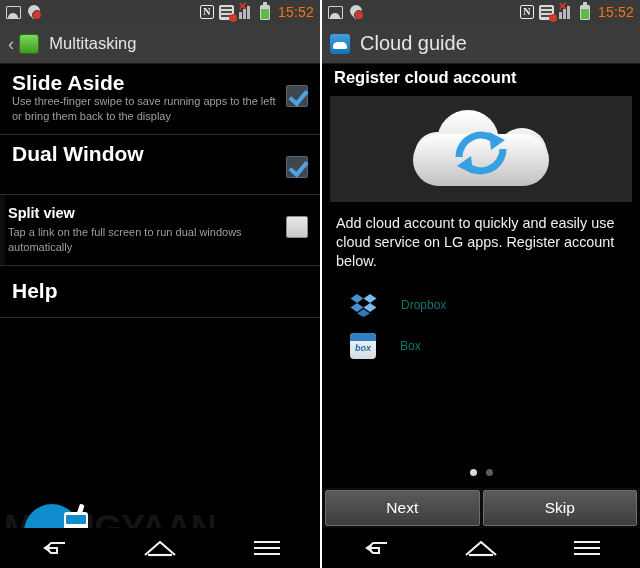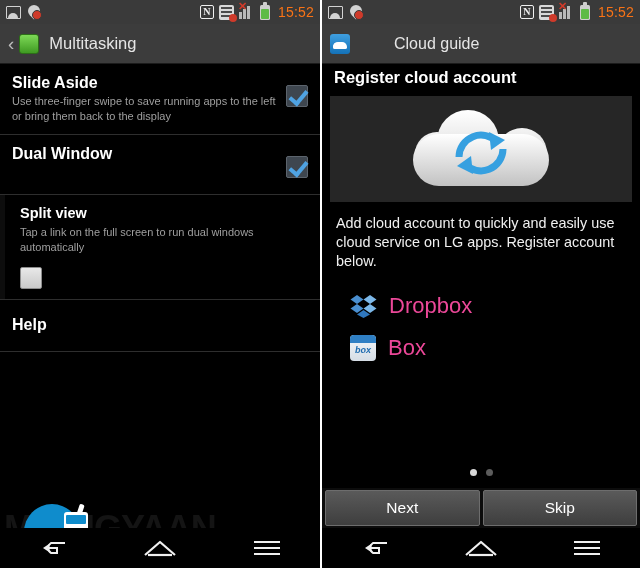--- a/index.html
+++ b/index.html
@@ -52,30 +52,30 @@
   
   .actionbar { height:40px; background:#3c3c3c; display:flex; align-items:center; padding:0 8px;
     border-bottom:1px solid #1b1b1b; }
   .back-chev { color:#bdbdbd; font-size:19px; line-height:19px; margin-right:5px; font-weight:300; }
   .app-icon { width:20px; height:20px; border-radius:3px; margin-right:10px; }
   .app-icon.green { background:linear-gradient(#7ed957,#3f9a22); border:1px solid #2d6f18; }
   .app-icon.cloudy { background:linear-gradient(#3f9fe0,#1472b8); position:relative; }
   .app-icon.cloudy::after{ content:""; position:absolute; left:3px; bottom:5px; width:14px; height:7px;
      background:#fff; border-radius:7px 7px 3px 3px; box-shadow:3px -3px 0 -1px #fff inset; }
   .ab-title { color:#e5e5e5; font-size:16.5px; }
-  .ab-title.right-title { font-size:16px;margin-left:34px; }
+  .ab-title.right-title { font-size:20px; }
 
   
   .list { background:#000; }
   .row { position:relative; display:flex; align-items:flex-start; padding:9px 12px 10px 12px;
     border-bottom:1px solid #2e2e2e; min-height:60px; }
   .row .txt { flex:1; padding-right:10px; }
-  .row.indent { padding-left:20px;flex-direction:column; }
+  .row.indent { padding-left:8px; }
   .row.indent::before { content:""; position:absolute; left:0; top:0; bottom:0; width:5px; background:#0d0d0d; }
-  .r-title { color:#ffffff; font-size:16px; font-weight:bold; line-height:19px; margin-bottom:2px; }
+  .r-title { color:#ffffff; font-size:21px; font-weight:bold; line-height:19px; margin-bottom:2px; }
   .r-title.small { font-size:14.5px; }
   .r-sub { color:#9f9f9f; font-size:11px; line-height:15px; }
   .cb { width:22px; height:22px; border-radius:2px; flex:none; margin-top:12px; position:relative; }
   .cb.on { background:#3e464f; border:1px solid #5c646d; }
   .cb.on::after{ content:""; position:absolute; left:6px; top:1px; width:7px; height:14px;
     border:solid #4fa3e3; border-width:0 4px 4px 0; transform:rotate(40deg); }
   .cb.off { background:linear-gradient(#e8e8e8,#c9c9c9); border:1px solid #8d8d8d; }
   .row.help { min-height:52px; align-items:center; padding-top:14px; padding-bottom:14px; }
 
   
@@ -88,21 +88,21 @@
     background:linear-gradient(#ffffff,#d2d2d2); }
   .cloudart .c-b2{ position:absolute; left:8px; top:26px; width:44px; height:44px; border-radius:50%;
     background:linear-gradient(#f4f4f4,#c6c6c6); }
   .cloudart .c-b3{ position:absolute; right:8px; top:22px; width:50px; height:50px; border-radius:50%;
     background:linear-gradient(#f4f4f4,#c6c6c6); }
   .cloudart svg { position:absolute; left:38px; top:18px; }
 
   .desc { color:#f0f0f0; font-size:14.4px; line-height:19px; padding:12px 14px 0 14px; }
   .svc-list { padding:22px 0 0 28px; }
   .svc { display:flex; align-items:center; margin-bottom:16px; }
-  .svc .label { color:#ec4899; font-size:22px; margin-left:12px; }
+  .svc .label { color:#0f766e; font-size:12px; margin-left:24px; }
   .db-ico { width:27px; height:24px; position:relative; flex:none; }
   .box-ico { width:26px; height:26px; border-radius:4px; flex:none;
     background:linear-gradient(#f4f7fa,#d5dde5); position:relative; overflow:hidden; }
   .box-ico .top { position:absolute; left:0; right:0; top:0; height:8px; background:#2f7fc4; }
   .box-ico .txt { position:absolute; left:0; right:0; top:8px; bottom:0; color:#1f6cb0;
     font-size:9px; font-weight:bold; text-align:center; line-height:15px; font-style:italic; }
 
   .dots { display:flex; justify-content:center; gap:9px; padding-top:14px; }
   .dot { width:7px; height:7px; border-radius:50%; }
   .dot.active{ background:#d8d8d8; }

